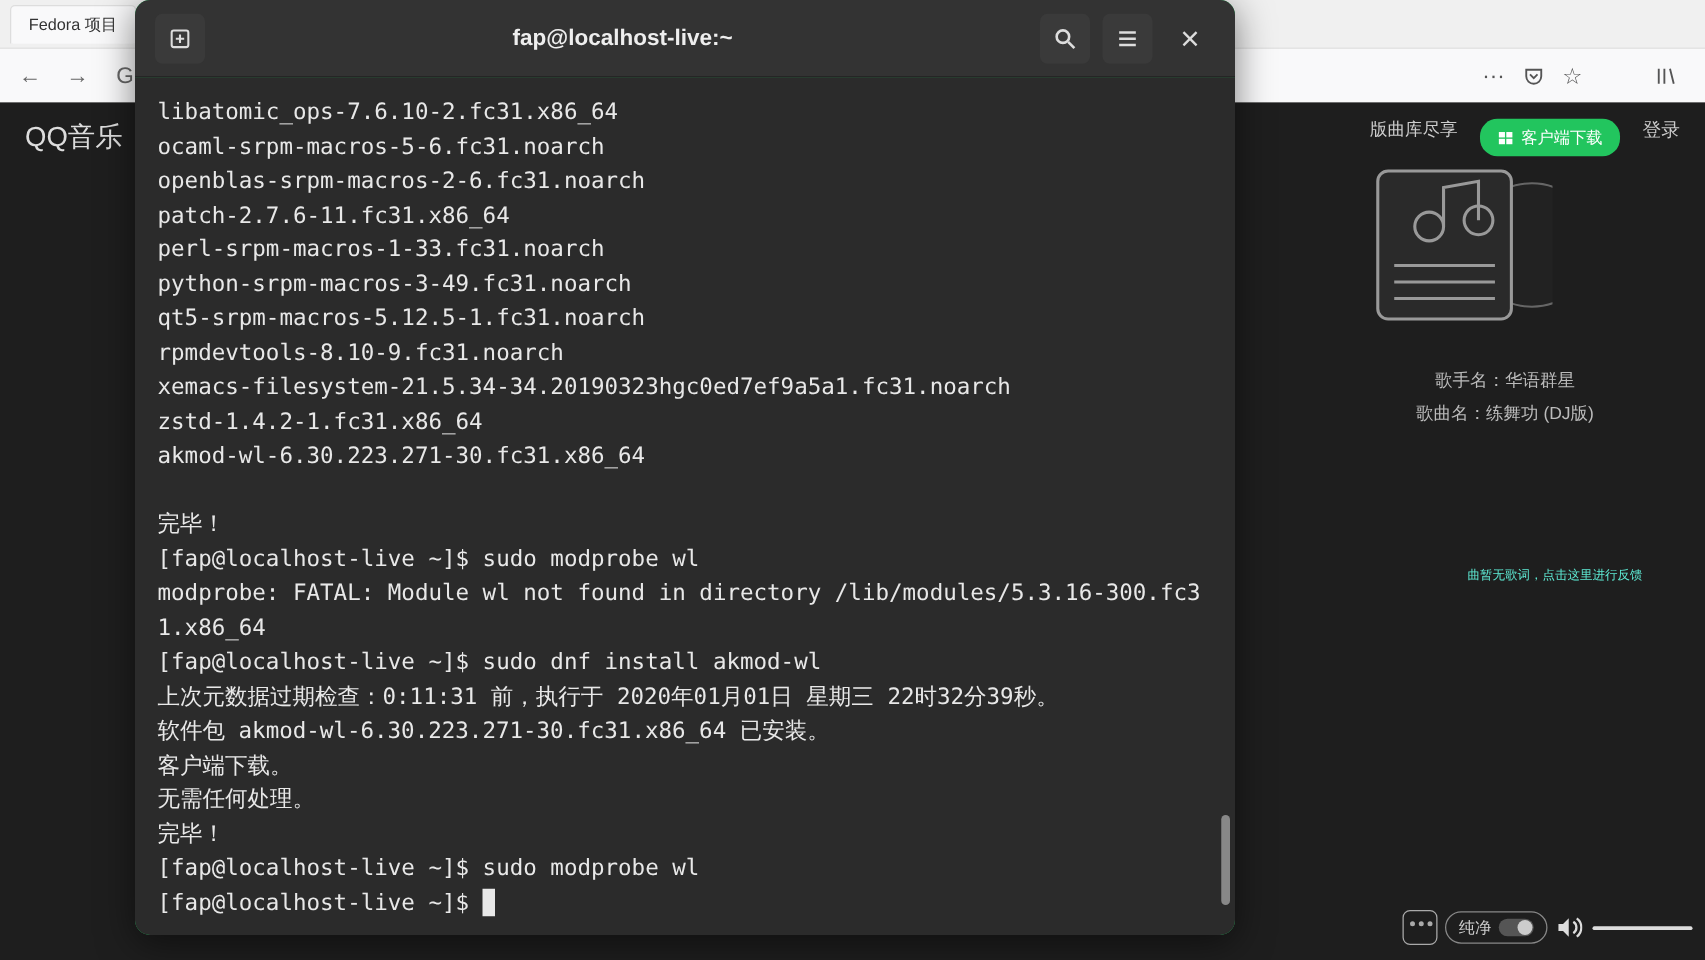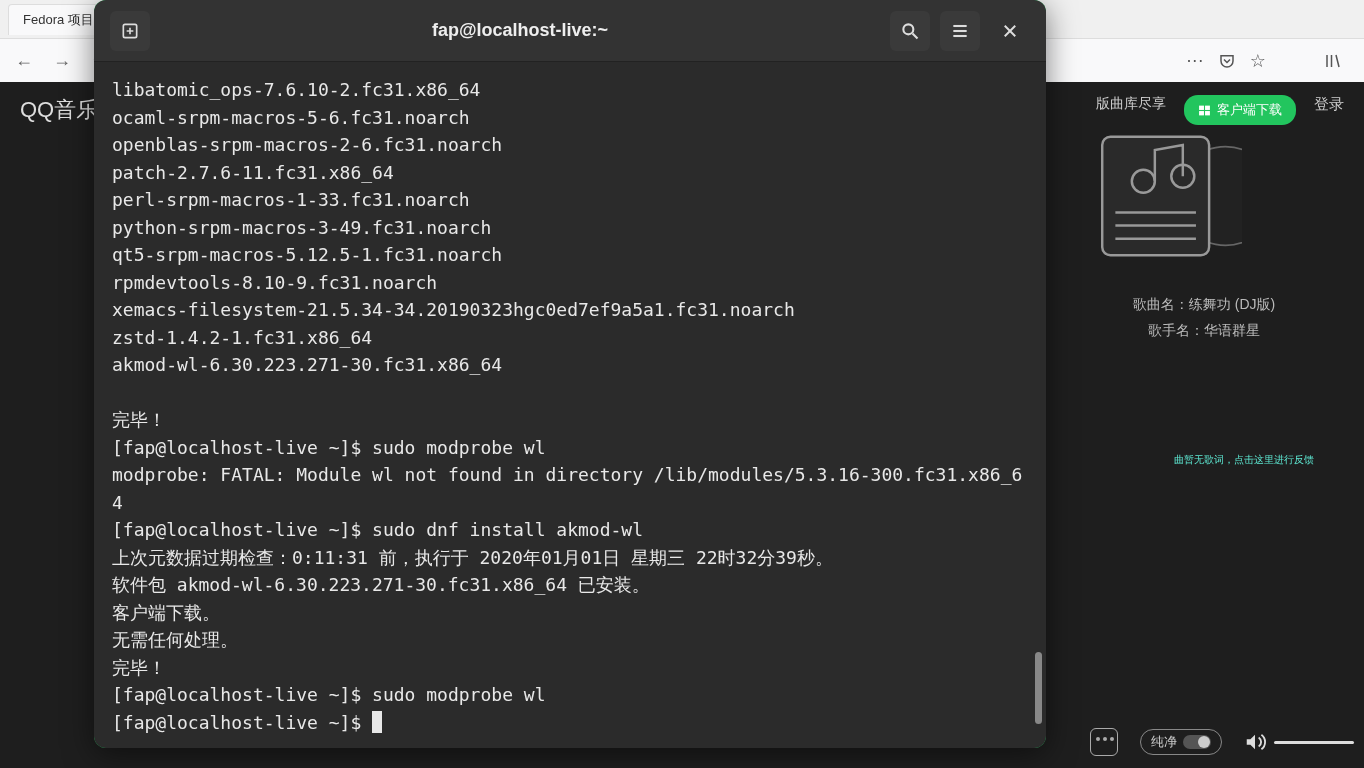--- a/index.html
+++ b/index.html
@@ -117,21 +117,21 @@
   font-size: 10px;
   text-align: right;
 }
 
 .player-bar {
   position: absolute;
   bottom: 12px;
   right: 10px;
   display: flex;
   align-items: center;
-  gap: 22px;
+  gap: 6px;
   color: #ddd;
 }
 .msg-icon {
   width: 28px; height: 28px;
   border: 1.5px solid #aaa;
   border-radius: 6px;
   position: relative;
 }
 .msg-icon::after {
   content: "";
@@ -174,22 +174,22 @@
 .vol-track {
   width: 80px; height: 3px;
   background: #ddd;
   border-radius: 2px;
 }
 
 
 .terminal {
   position: absolute;
   top: 0;
-  left: 94px;
-  width: 952px;
+  left: 108px;
+  width: 880px;
   height: 748px;
   background: #22c55e;
   border-radius: 12px;
   box-shadow: 0 6px 30px rgba(0,0,0,0.5);
   display: flex;
   flex-direction: column;
   overflow: hidden;
 }
 .term-titlebar {
   height: 62px;
@@ -312,24 +312,24 @@
       <rect x="10" y="18" width="130" height="144" rx="10" fill="#2a2a2a" stroke="#999" stroke-width="3"></rect>
       <circle cx="60" cy="72" r="14" fill="none" stroke="#999" stroke-width="3"></circle>
       <path d="M74 72 V34 L108 28 V66" fill="none" stroke="#999" stroke-width="3"></path>
       <circle cx="108" cy="66" r="14" fill="none" stroke="#999" stroke-width="3"></circle>
       <line x1="26" y1="110" x2="124" y2="110" stroke="#999" stroke-width="3"></line>
       <line x1="26" y1="126" x2="124" y2="126" stroke="#999" stroke-width="3"></line>
       <line x1="26" y1="142" x2="124" y2="142" stroke="#999" stroke-width="3"></line>
     </svg>
     <div class="song-meta">
       <div>
-        <span>歌曲名：</span><span>练舞功 (DJ版)</span>
+        <span>歌手名：</span><span>华语群星</span>
       </div>
       <div>
-        <span>歌手名：</span><span>华语群星</span>
+        <span>歌曲名：</span><span>练舞功 (DJ版)</span>
       </div>
     </div>
     <div class="lyrics-hint">曲暂无歌词，点击这里进行反馈</div>
   </div>
 
   <div class="player-bar">
     <div class="msg-icon"></div>
     <div class="pure-btn">
       <span>纯净</span>
       <span class="toggle"></span>

